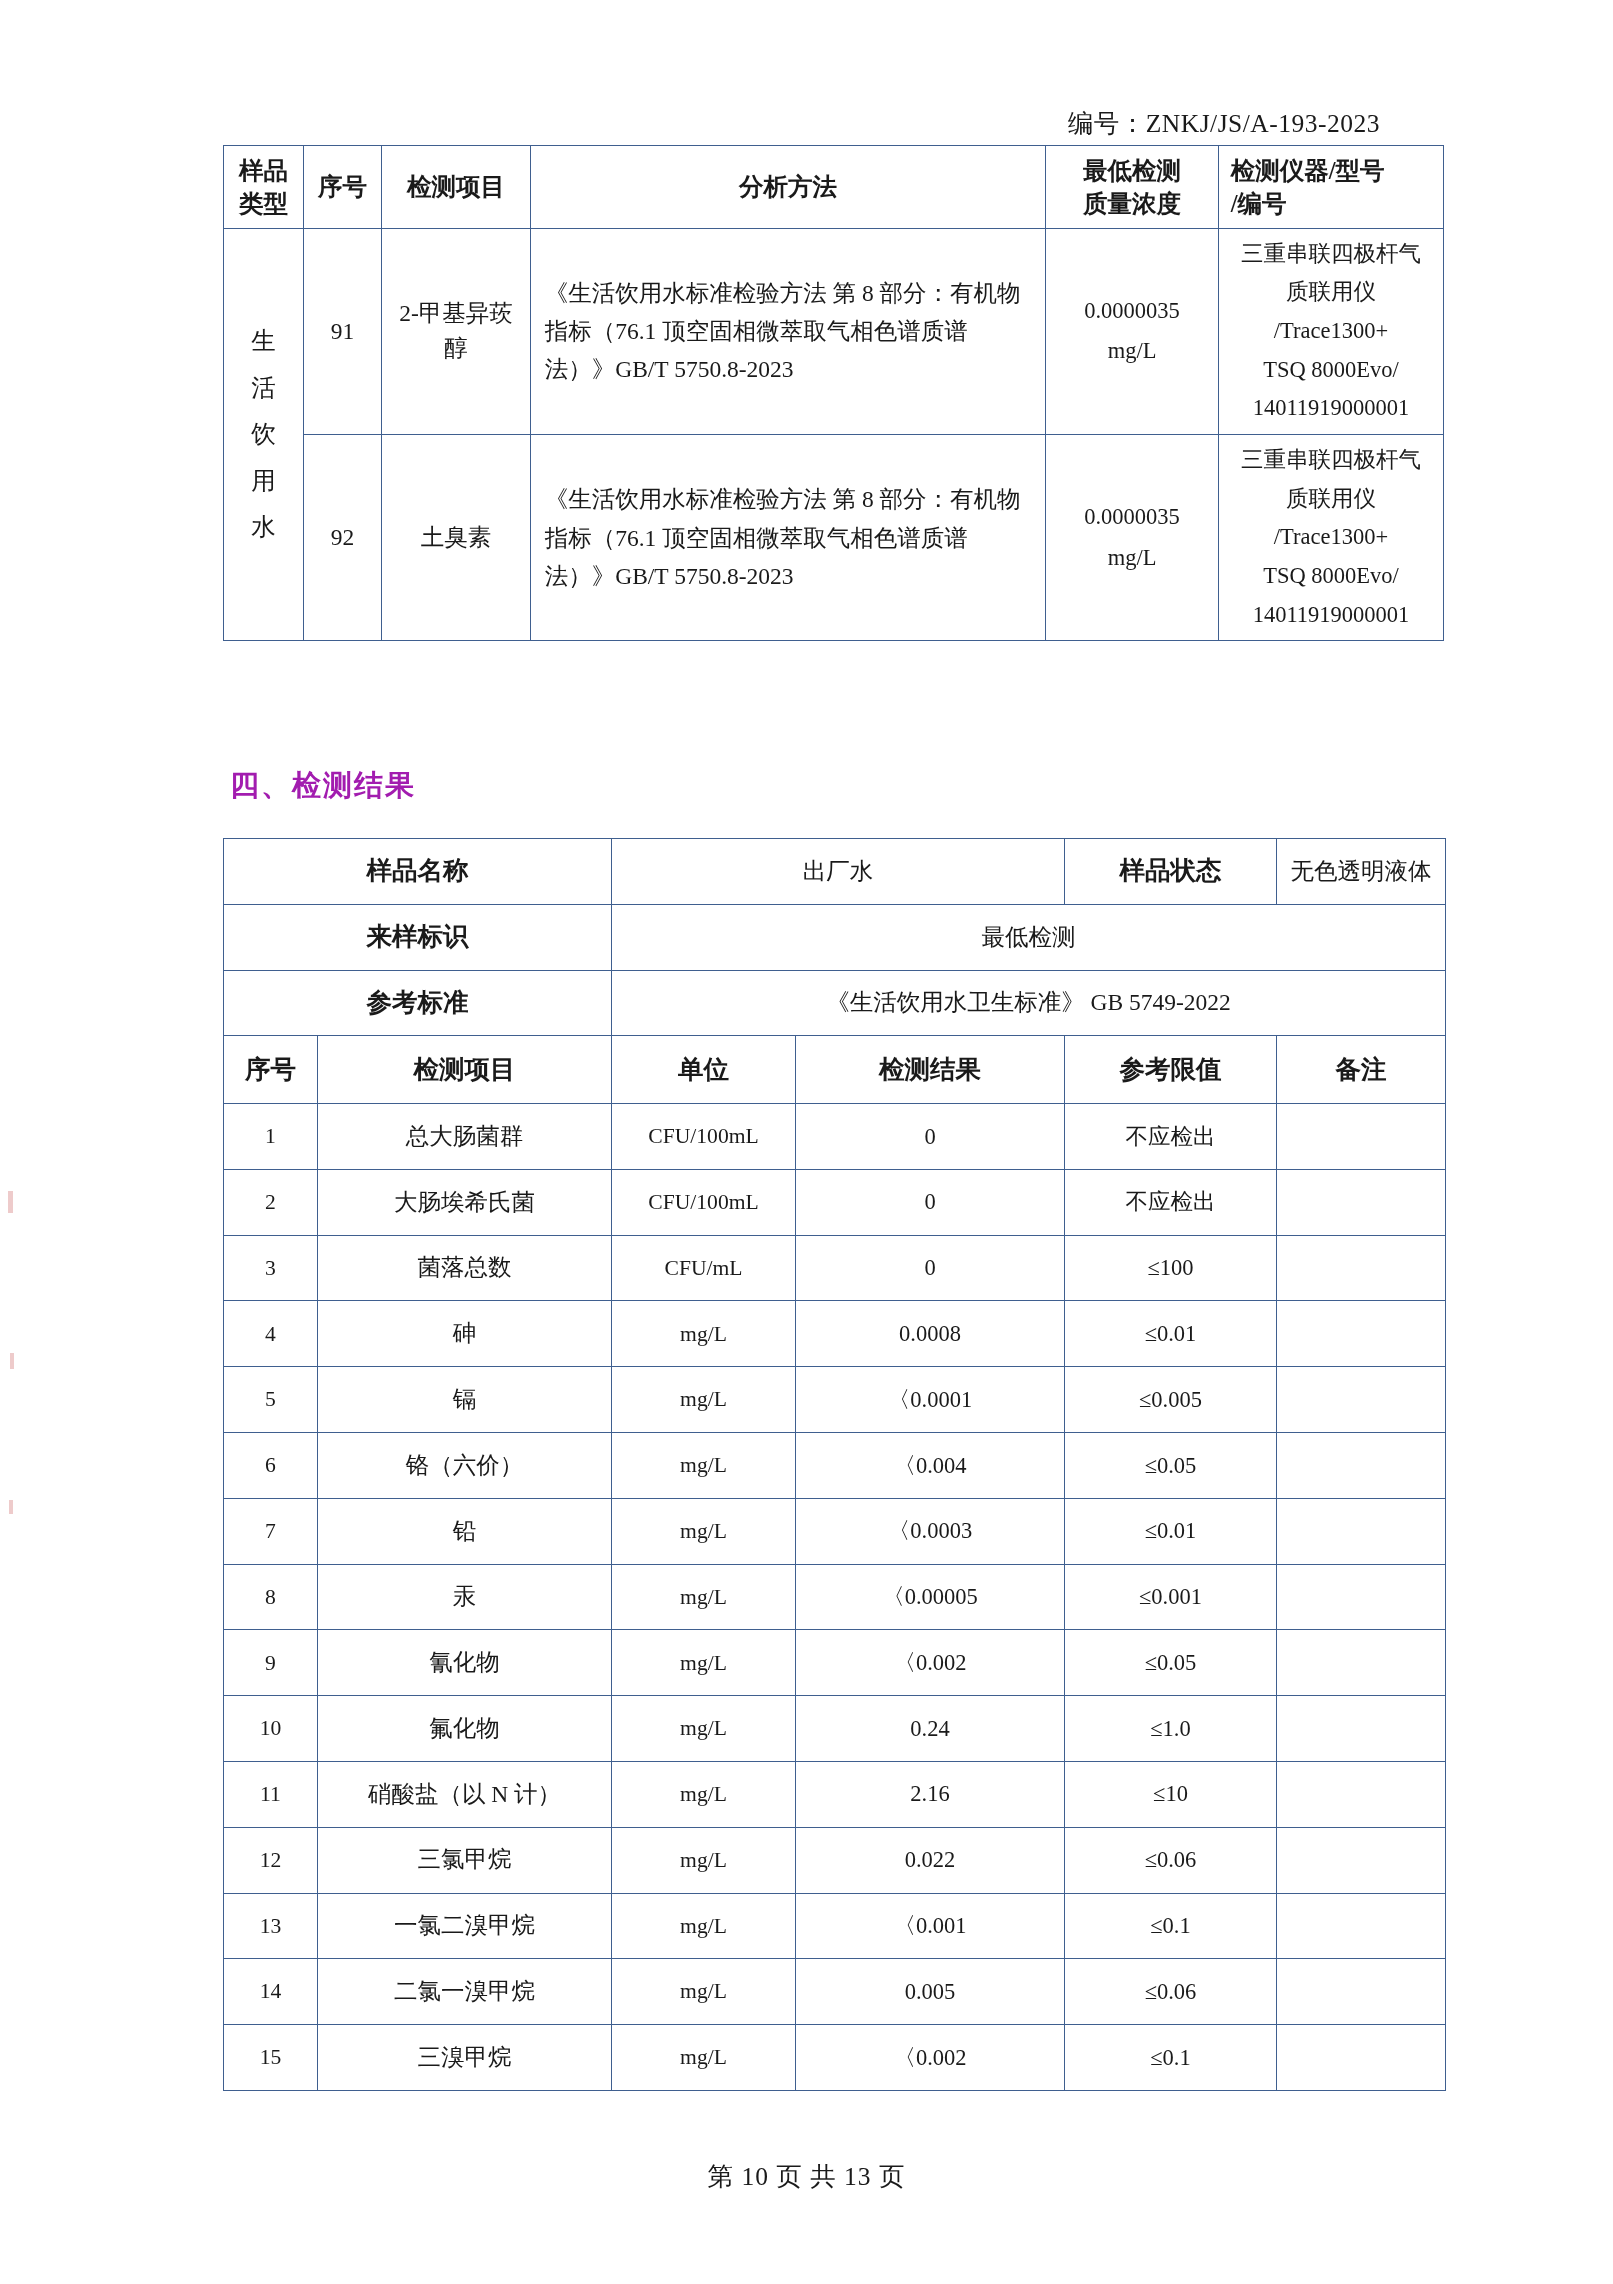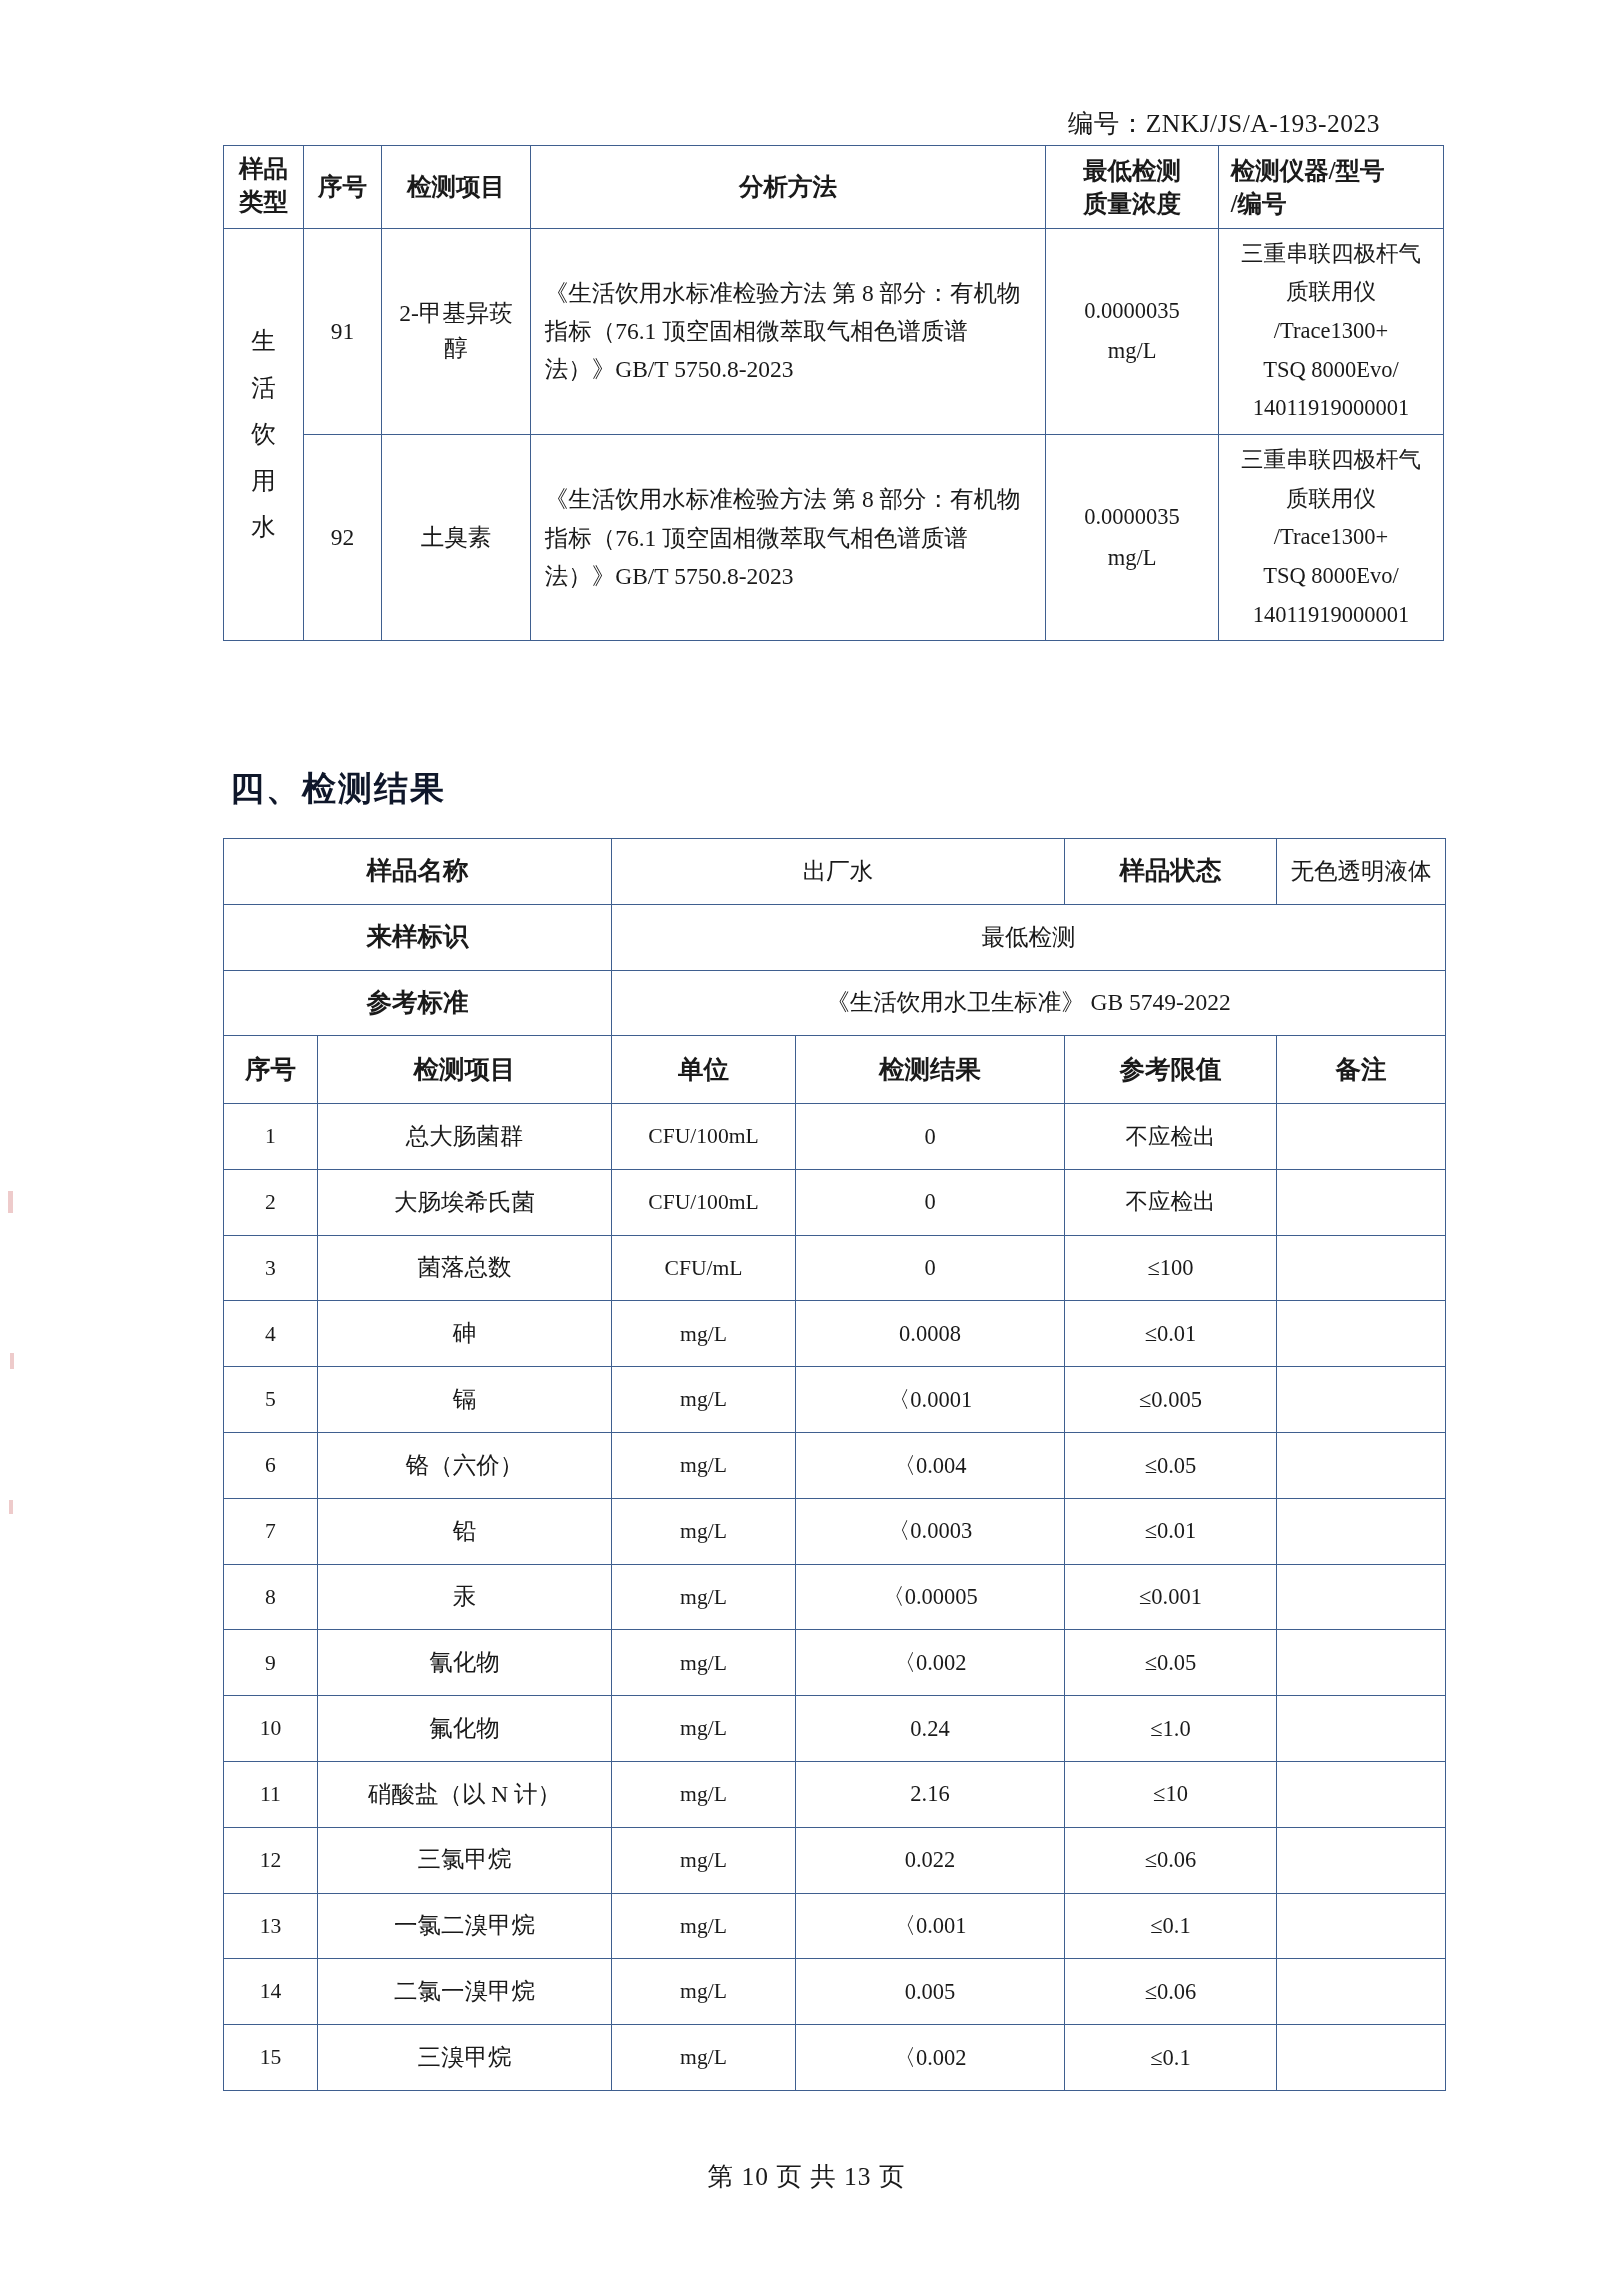--- a/index.html
+++ b/index.html
@@ -73,35 +73,35 @@
     font-size: 23.5px;
     line-height: 1.62;
     padding: 13.7px 11.8px 13.7px 13.7px;
   }
   .methods-table td.cell-limit { width: 173px; font-size: 22.5px; line-height: 1.8; }
   .methods-table td.cell-instr {
     width: 225px;
     font-size: 22.5px;
     line-height: 1.72;
   }
-  .methods-table .h-type { width: 80px; font-family: Liberation Mono, monospace; }
+  .methods-table .h-type { width: 80px; }
   .methods-table .h-no { width: 78px; }
   .methods-table .h-item { width: 149px; }
   .methods-table .h-limit { width: 173px; }
   .methods-table .h-instr { width: 225px; text-align: left; padding-left: 11.8px; }
 
   
   .section-title {
     position: absolute;
     left: 230px;
     top: 766px;
-    font-size: 34px;
+    font-size: 29px;
     font-weight: bold;
     letter-spacing: 2px;
-    color: #0f172a;
+    color: #a21caf;
   }
 
   
   .results-table {
     position: absolute;
     left: 223px;
     top: 838px;
     width: 1221px;
   }
   .results-table td {

